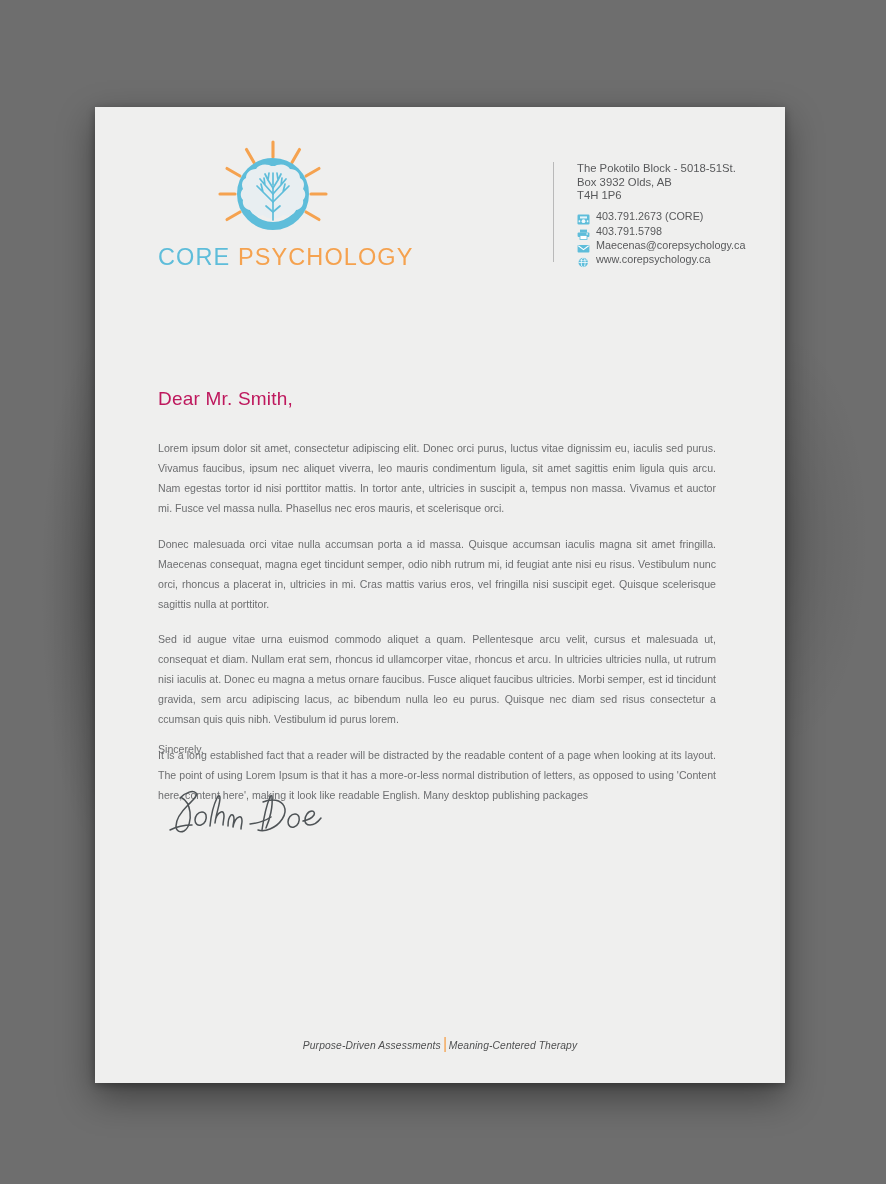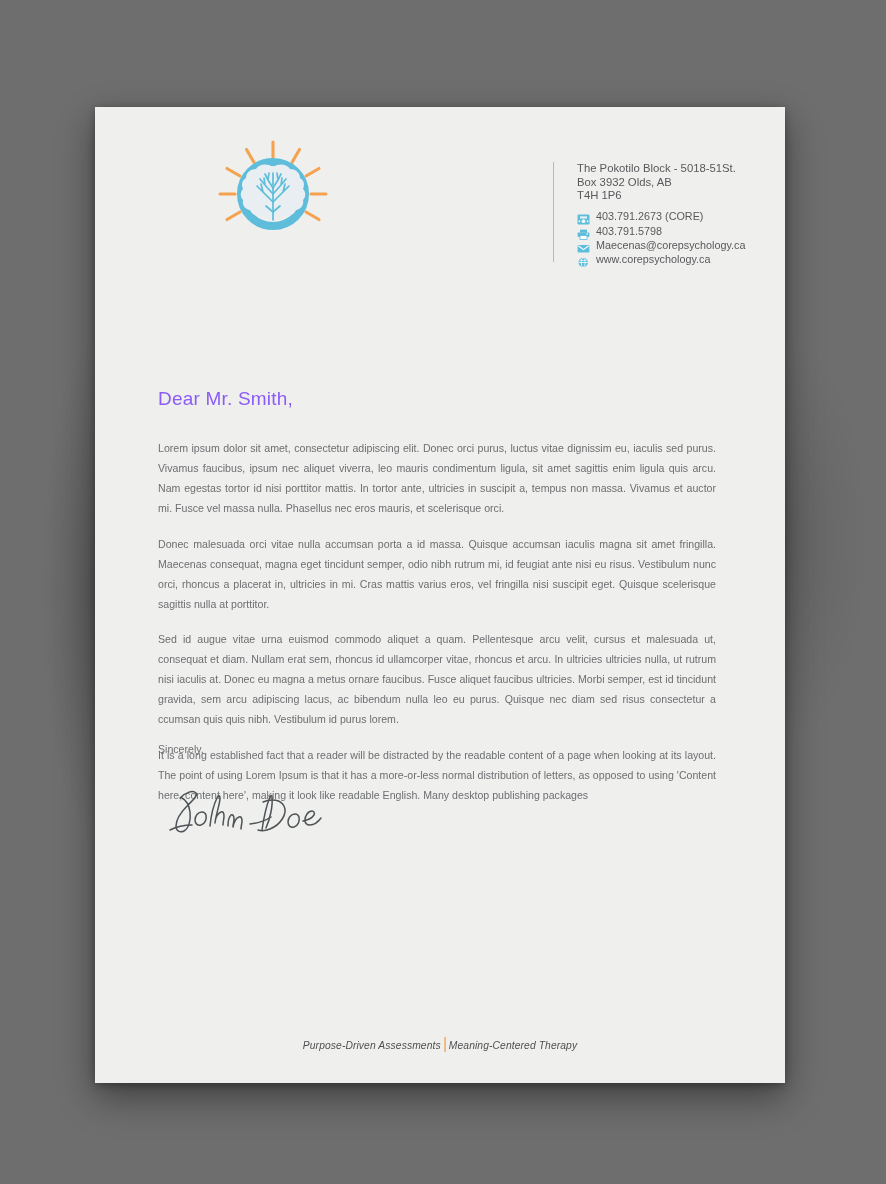--- a/index.html
+++ b/index.html
@@ -121,21 +121,21 @@
     position: absolute;
     left: 63px;
     top: 0;
     width: 565px;
   }
   .salutation {
     position: absolute;
     top: 281px;
     left: 0;
     font-size: 19px;
-    color: #8b5cf6;
+    color: #be185d;
     font-weight: 400;
     letter-spacing: 0.2px;
   }
   .paragraphs {
     position: absolute;
     top: 331px;
     left: 0;
     width: 558px;
   }
   .para {
@@ -233,20 +233,21 @@
             <path d="M60 54 L52 45 M52 45 L47 39 M52 45 L51 38"></path>
             <path d="M60 54 L68 45 M68 45 L73 39 M68 45 L69 38"></path>
             <path d="M60 48 L55 40 M55 40 L52 34 M55 40 L56 33"></path>
             <path d="M60 48 L65 40 M65 40 L68 34 M65 40 L64 33"></path>
             <path d="M60 45 L60 33"></path>
             <path d="M60 72 L53 66 M60 72 L67 66"></path>
           </g>
         </svg>
       </div>
 
+      <div class="logo-word"><span class="word-core">CORE</span><span class="word-psych">&nbsp;</span><span class="word-psych">PSYCHOLOGY</span></div>
     </div>
 
     <div class="contact">
       <div class="addr-line">The Pokotilo Block - 5018-51St.</div>
       <div class="addr-line">Box 3932 Olds, AB</div>
       <div class="addr-line">T4H 1P6</div>
 
       <div class="contact-rows">
 
         <div class="contact-row">

